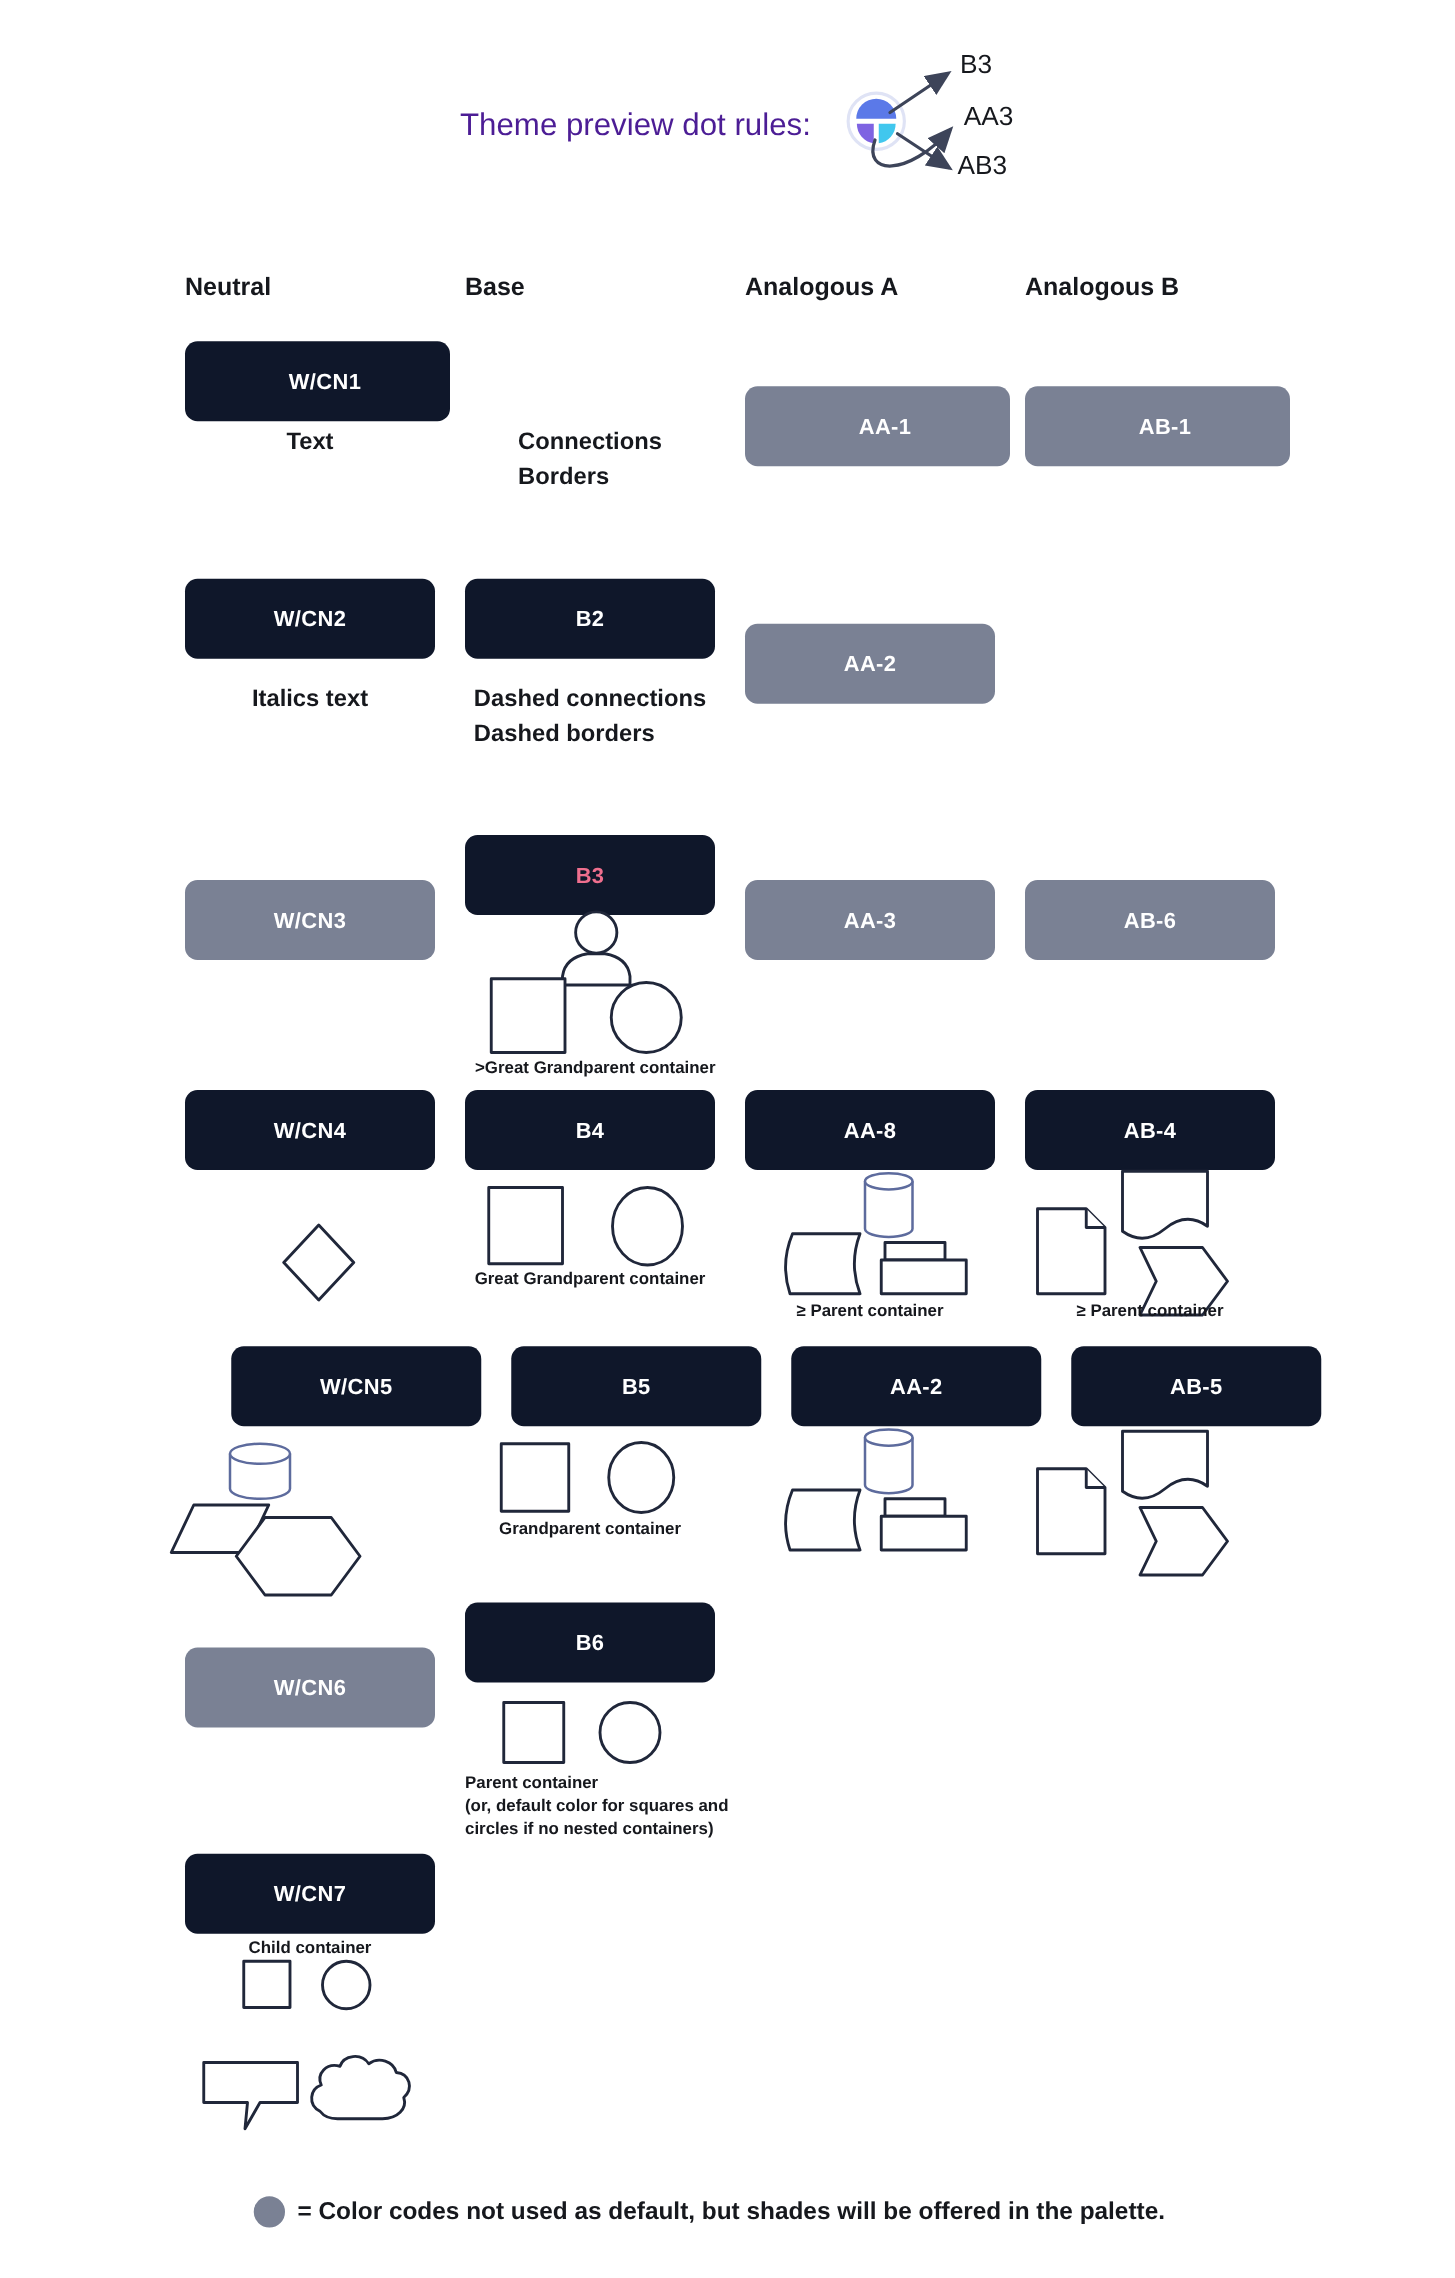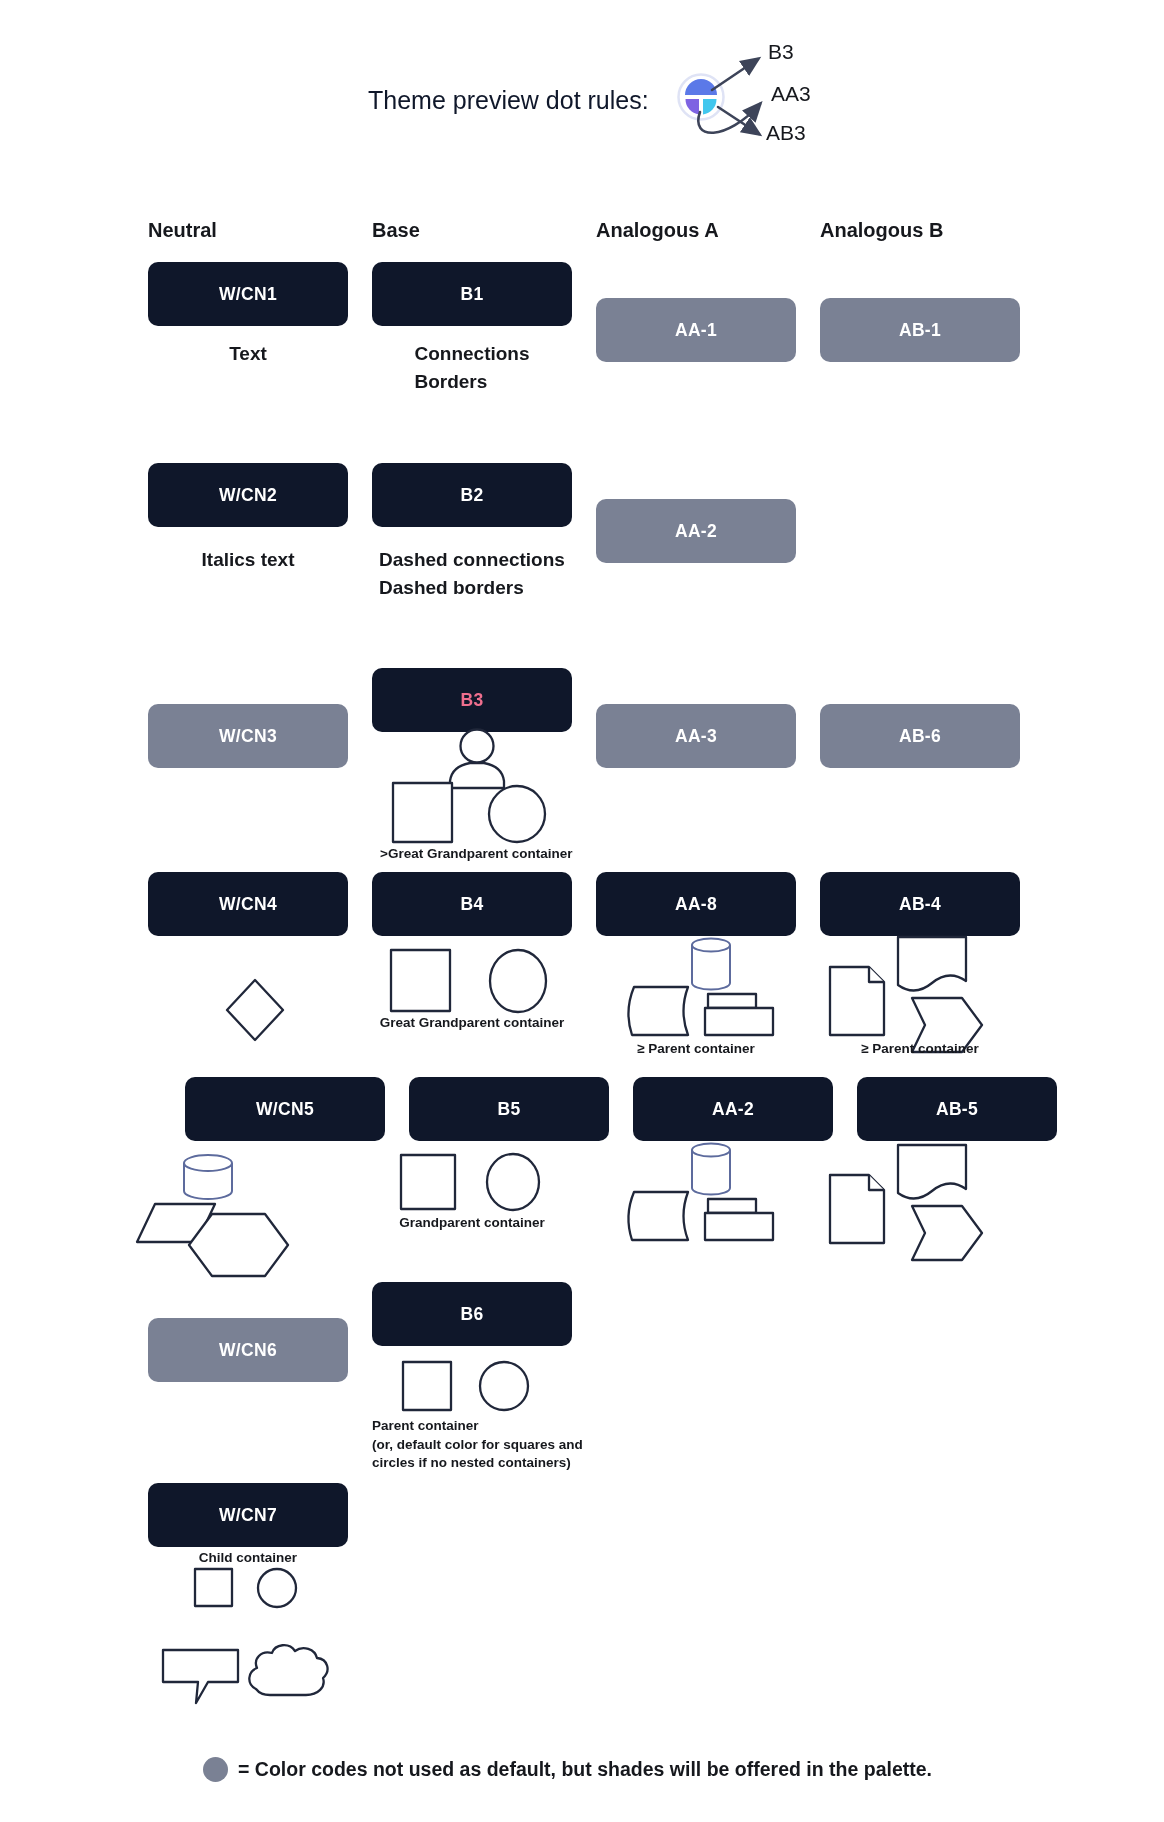--- a/index.html
+++ b/index.html
@@ -4,32 +4,32 @@
 <style>
   :root{
     --dark:#0f172a; --gray:#7a8194; --pink:#ef6f8e; --text:#16181d;
     --outline:#20273a; --cylinder:#5d6b9d; --arrow:#3d4459; --ring:#dfe3f5;
     --dot_blue:#5b79e8; --dot_purple:#7e63e2; --dot_cyan:#41c7ee;
   }
   html,body{margin:0;padding:0;background:#fff;}
   .canvas{position:relative;width:1164px;height:1822px;background:#fff;overflow:hidden;
           font-family:"Liberation Sans","DejaVu Sans",sans-serif;color:var(--text);}
   .abs{position:absolute;}
-  .title{left:368px;top:86px;font-size:25px;font-weight:400;color:#0f172a;}
+  .title{left:368px;top:86px;font-size:25px;font-weight:400;color:#4c1d95;}
   .dlabel{position:absolute;font-size:21px;font-weight:400;color:var(--text);}
   .dl-b3{left:768px;top:40px;}
   .dl-aa3{left:771px;top:82px;}
   .dl-ab3{left:766px;top:121px;}
   .hdr{position:absolute;top:219px;width:200px;font-size:20px;font-weight:700;}
   .swatch{position:absolute;width:200px;height:64px;border-radius:10px;display:flex;
           align-items:center;justify-content:center;color:#fff;font-size:17.5px;font-weight:700;letter-spacing:.3px;}
   .dark{background:var(--dark);} .gray{background:var(--gray);margin-top:36px;}
   .pink-label{color:var(--pink);}
   .c1{left:148px;} .c2{left:372px;} .c3{left:596px;} .c4{left:820px;}
-  .r1{top:262px;} .r2{top:463px;} .r3{top:668px;} .r4{top:872px;}
+  .r1{top:273px;padding-left:12px;} .r2{top:463px;} .r3{top:668px;} .r4{top:872px;}
   .r5{top:1077px;margin-left:37px;} .r6{top:1282px;} .r7{top:1483px;}
   .cap-lg{position:absolute;font-size:19px;font-weight:700;line-height:28px;}
   .cap-sm{position:absolute;font-size:13.5px;font-weight:700;line-height:18.5px;}
   .ctr{width:200px;text-align:center;}
   .ctr .blk{display:inline-block;text-align:left;}
   .cap-text{left:148px;top:340px;}
   .cap-b1{left:372px;top:340px;}
   .cap-wcn2{left:148px;top:546px;}
   .cap-b2{left:372px;top:546px;}
   .cap-b3s{left:380px;top:845px;}
@@ -88,21 +88,20 @@
   <div class="dlabel dl-b3">B3</div>
   <div class="dlabel dl-aa3">AA3</div>
   <div class="dlabel dl-ab3">AB3</div>
 
   <div class="hdr c1">Neutral</div>
   <div class="hdr c2">Base</div>
   <div class="hdr c3">Analogous A</div>
   <div class="hdr c4">Analogous B</div>
 
   <div class="swatch dark c1 r1">W/CN1</div>
-  <div class="swatch dark c2 r1">B1</div>
   <div class="swatch gray c3 r1">AA-1</div>
   <div class="swatch gray c4 r1">AB-1</div>
   <div class="cap-lg ctr cap-text">Text</div>
   <div class="cap-lg ctr cap-b1">
     <span class="blk"><span>Connections</span><br>
     <span>Borders</span></span>
   </div>
 
   <div class="swatch dark c1 r2">W/CN2</div>
   <div class="swatch dark c2 r2">B2</div>

